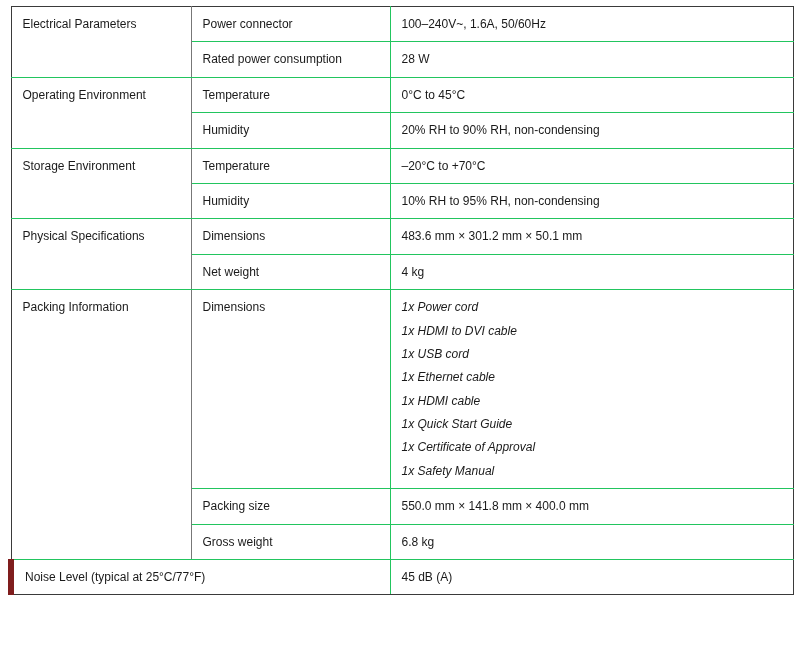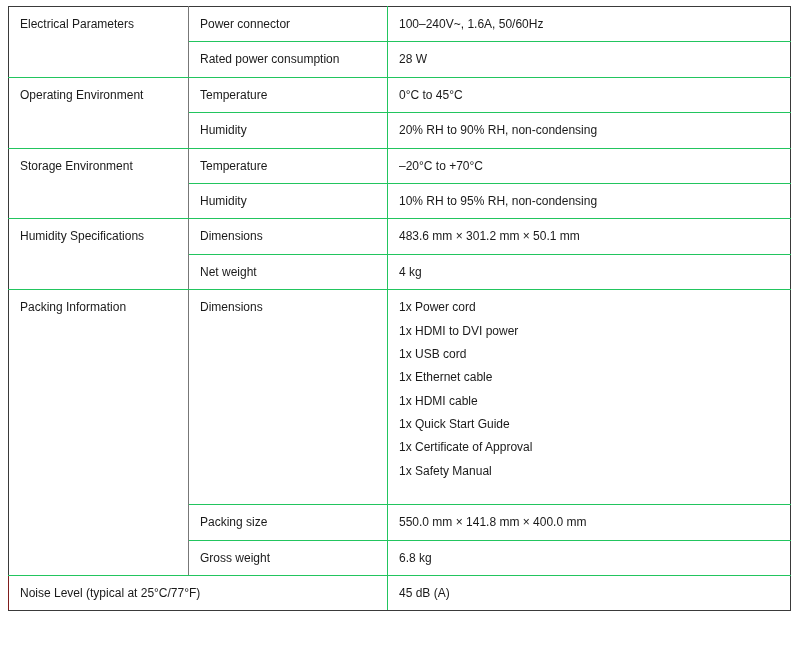--- a/index.html
+++ b/index.html
@@ -47,21 +47,21 @@
   table.spec tr.group-start > td {
     border-top: 1px solid #3a3a3a;
   }
   table.spec tr:first-child > td {
     border-top: 1px solid #3a3a3a;
   }
   table.spec tr.last-row > td {
     border-bottom: 1px solid #3a3a3a;
   }
   table.spec td.edge-left {
-    border-left: 1px solid #7f1d1d;
+    border-left: 6px solid #7f1d1d;
     margin-left: 16px;
   }
   table.spec td.edge-right {
     border-right: 1px solid #3a3a3a;
   }
   table.spec td.group-cell {
     border-left: 1px solid #3a3a3a;
     border-right: 1px solid #777777;
   }
 
@@ -71,23 +71,24 @@
 
   .acc-list {
     margin: 0;
     padding: 0;
     list-style: none;
   }
   .acc-list li {
     margin: 0 0 9px 0;
     padding: 0;
     white-space: nowrap;
+    font-style: italic;
   }
   .acc-list li:last-child {
-    margin-bottom: 16px;
+    margin-bottom: 0;
   }
 
   .nowrap { white-space: nowrap; }
 </style>
 </head>
 <body>
 
 <div id="spec-table-wrap">
   <table class="spec">
     <colgroup>
@@ -121,36 +122,36 @@
         <td class="group-cell group-label" rowspan="2">Storage Environment</td>
         <td>Temperature</td>
         <td class="edge-right">–20°C to +70°C</td>
       </tr>
       <tr>
         <td>Humidity</td>
         <td class="edge-right">10% RH to 95% RH, non-condensing</td>
       </tr>
 
       <tr class="group-start">
-        <td class="group-cell group-label" rowspan="2">Humidity Specifications</td>
+        <td class="group-cell group-label" rowspan="2">Physical Specifications</td>
         <td>Dimensions</td>
         <td class="edge-right">483.6 mm × 301.2 mm × 50.1 mm</td>
       </tr>
       <tr>
         <td>Net weight</td>
         <td class="edge-right">4 kg</td>
       </tr>
 
       <tr class="group-start">
         <td class="group-cell group-label" rowspan="3">Packing Information</td>
         <td>Dimensions</td>
         <td class="edge-right">
           <ul class="acc-list" id="accessories-list">
               <li>1x Power cord</li>
-              <li>1x HDMI to DVI power</li>
+              <li>1x HDMI to DVI cable</li>
               <li>1x USB cord</li>
               <li>1x Ethernet cable</li>
               <li>1x HDMI cable</li>
               <li>1x Quick Start Guide</li>
               <li>1x Certificate of Approval</li>
               <li>1x Safety Manual</li>
             </ul>
         </td>
       </tr>
       <tr>

